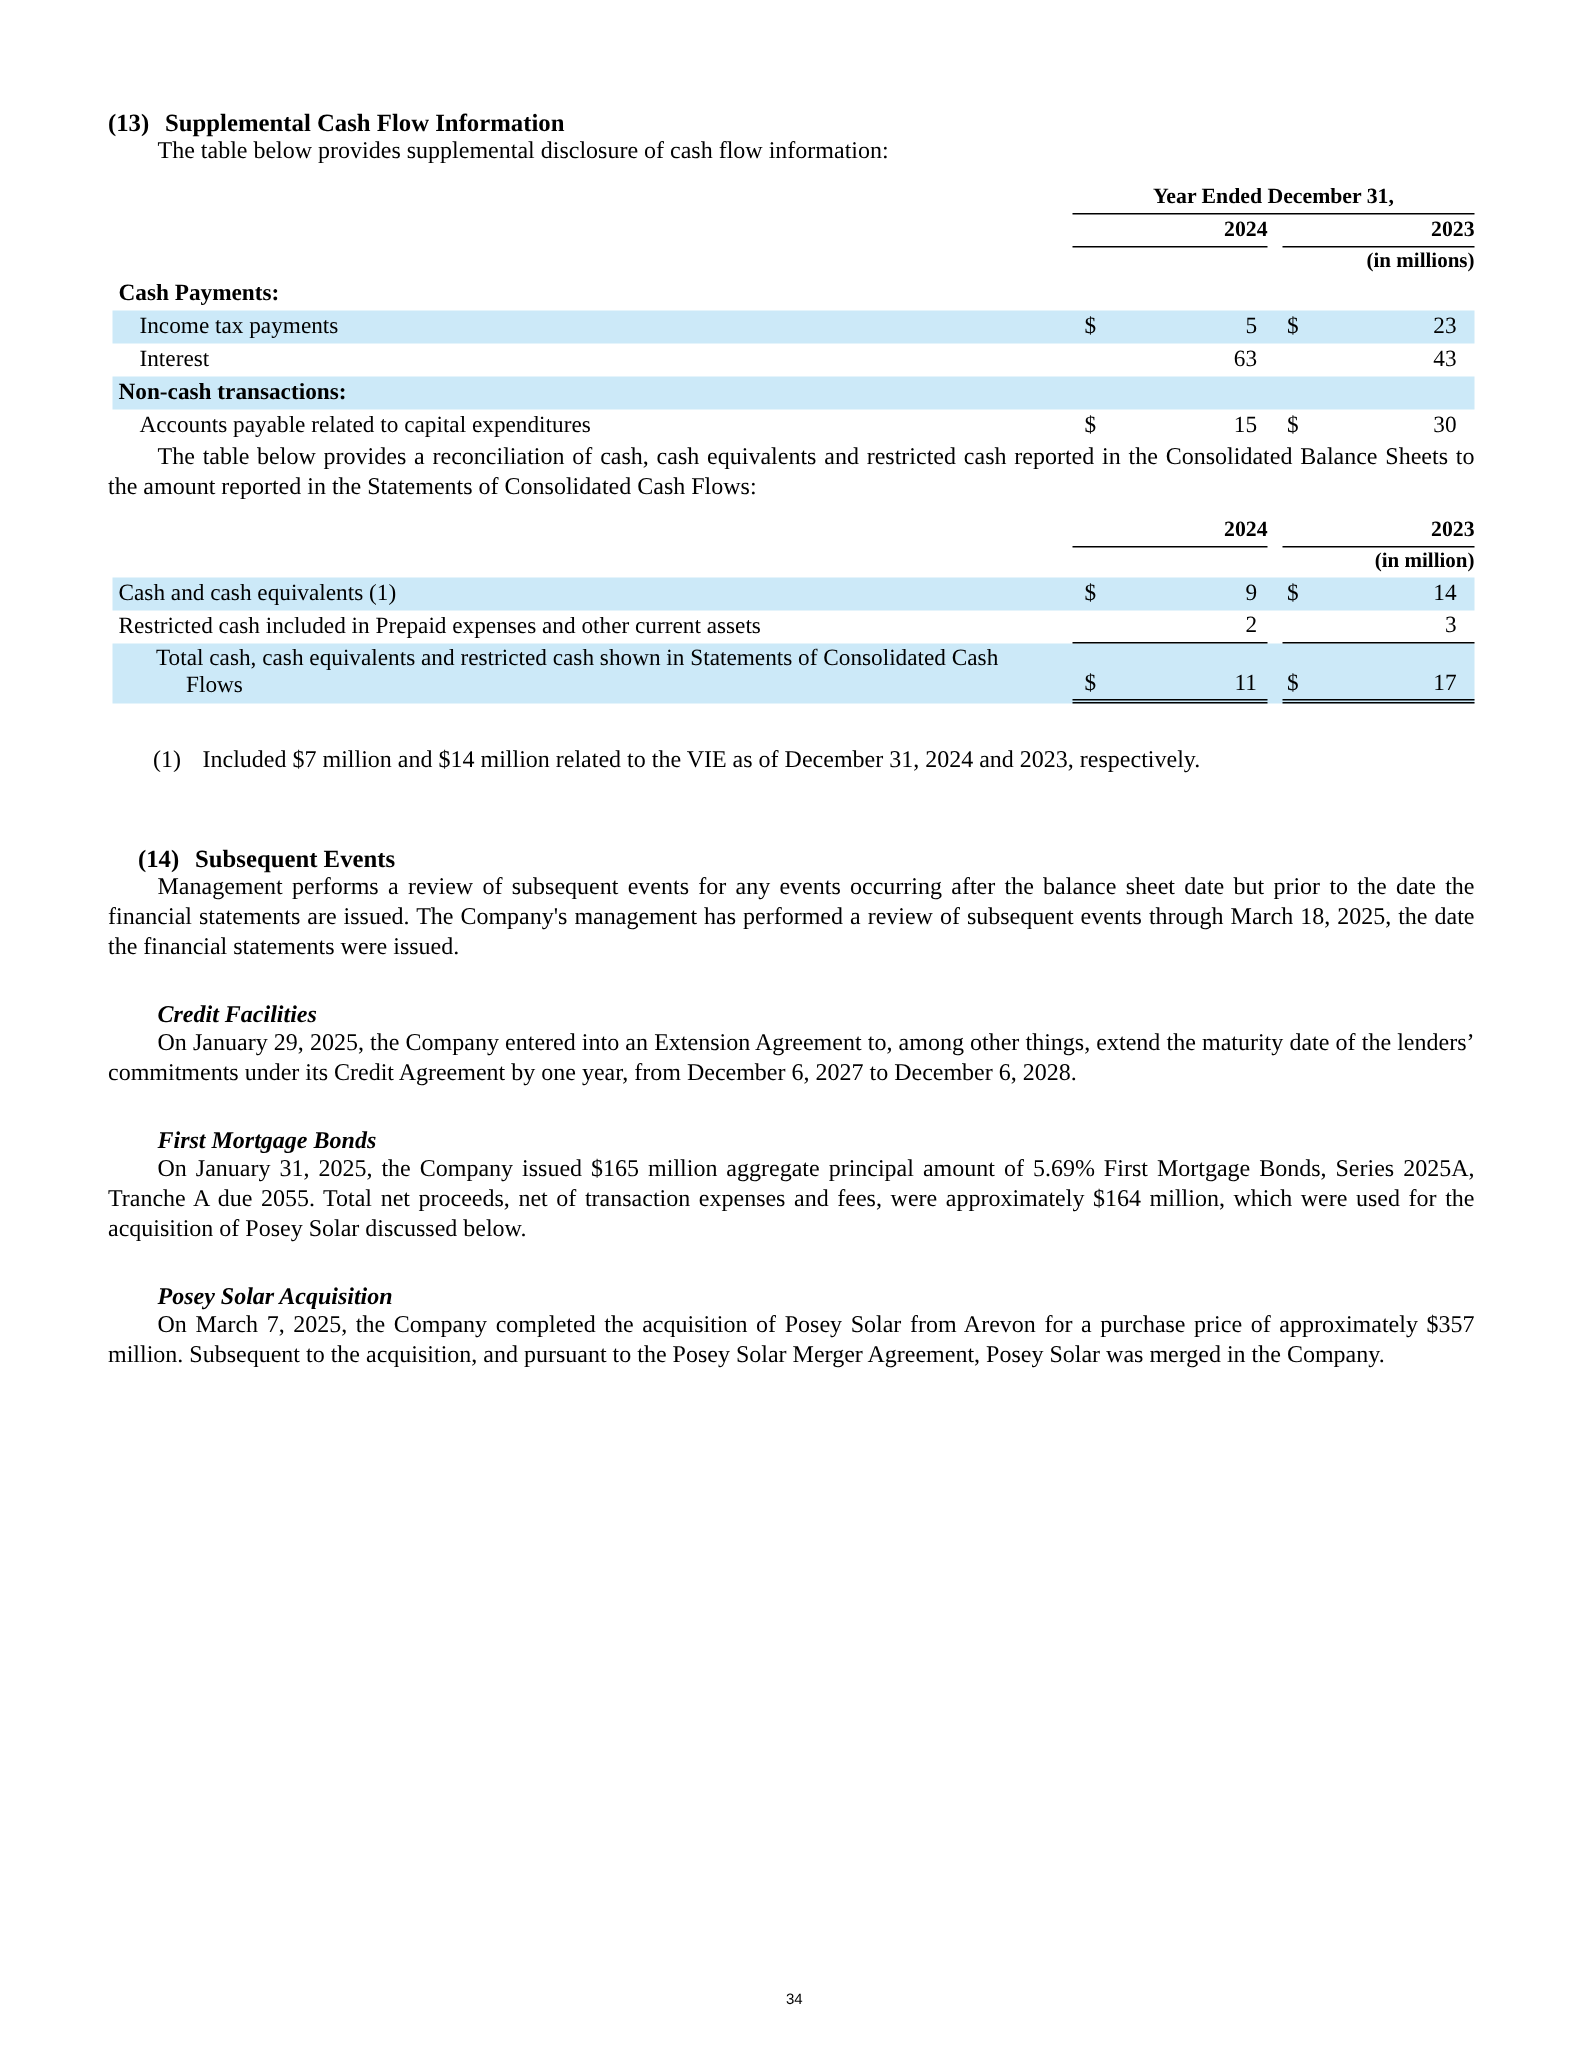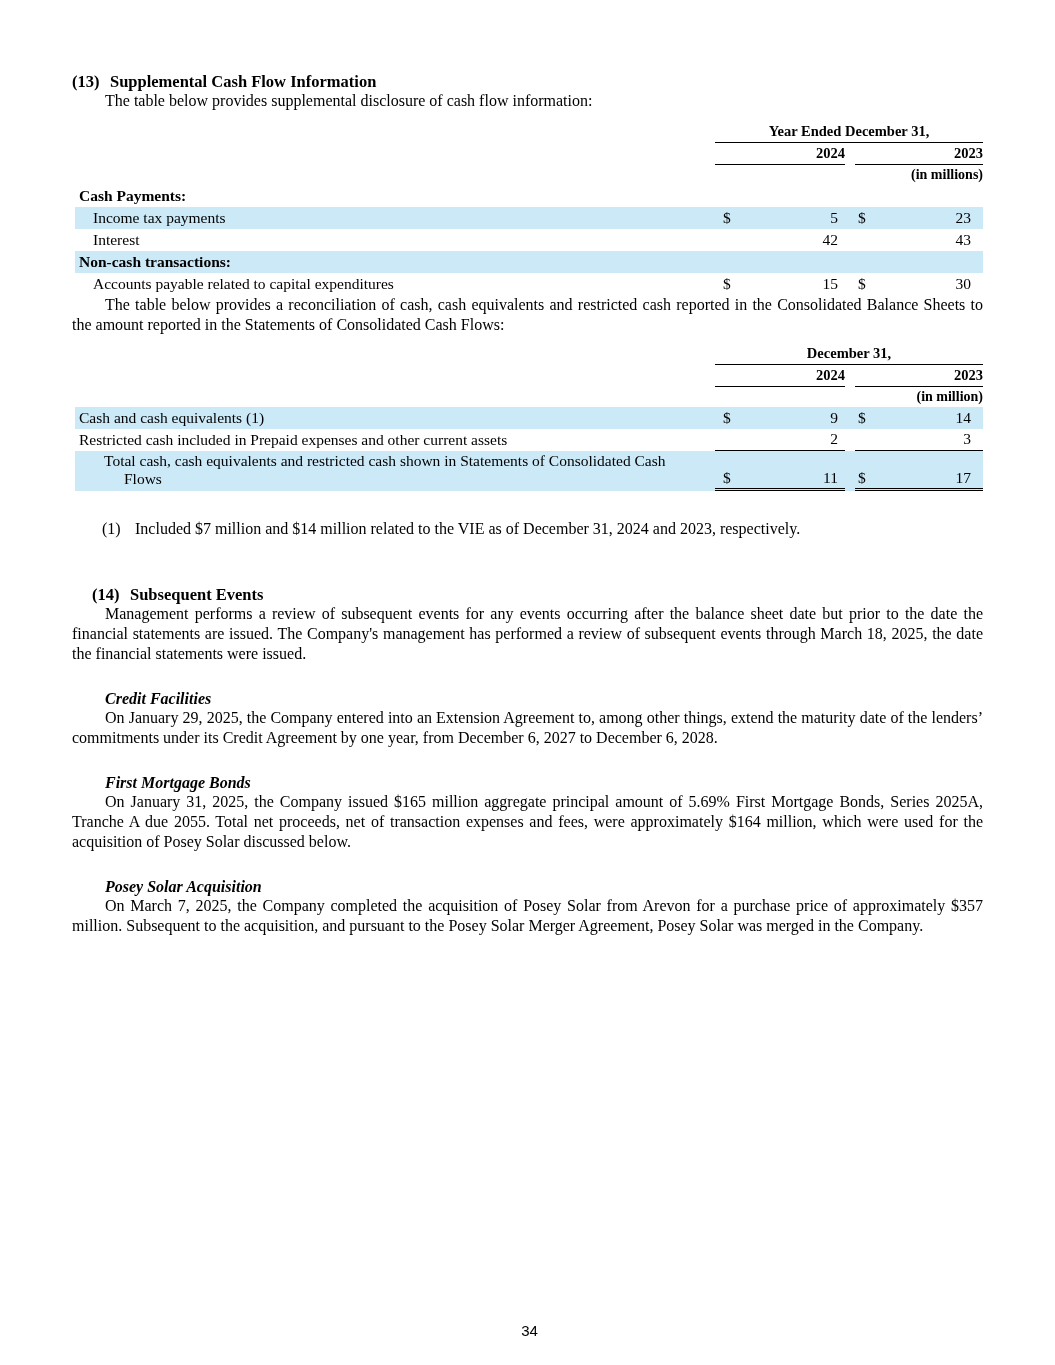--- a/index.html
+++ b/index.html
@@ -40,21 +40,21 @@
   .hl { background:#cce9f8;gap:44px; }
   .bold { font-weight:bold; }
   .row-2line { min-height:40px; }
   .total-inner { max-width:640px; padding:1px 0 2px 45px; text-indent:-20px; line-height:18px;font-family:Liberation Serif, serif; }
 
   .footnote { display:flex; margin:28px 0 0 30px; line-height:20px; }
   .fn-marker { width:33px; flex:none; }
   .fn-text { flex:1; }
 
   .page-number { position:absolute; left:4px; right:0; bottom:26px; text-align:center;
-                 font-family:"Liberation Sans", sans-serif; font-size:15px; }
+                 font-family:"Liberation Sans", sans-serif; font-size:10px; }
 </style>
 </head>
 <body>
 
 <div class="page">
 
   <div class="sec-head">
     <span class="sec-num">(13)</span>
     <span>Supplemental Cash Flow Information</span>
   </div>
@@ -103,21 +103,21 @@
             <span>$</span>
             <span>23</span>
           </div>
       </div>
     </div>
     <div class="trow data-row">
       <div class="tlabel ind">Interest</div>
       <div class="tnums">
         <div class="vcol c1">
             <span></span>
-            <span>42</span>
+            <span>63</span>
           </div>
         <div class="hgap"></div>
         <div class="vcol c2">
             <span></span>
             <span>43</span>
           </div>
       </div>
     </div>
     <div class="trow data-row hl">
       <div class="tlabel bold">Non-cash transactions:</div>
@@ -142,26 +142,20 @@
       </div>
     </div>
   </div>
 
   <p class="body p-recon">The table below provides a reconciliation of cash, cash equivalents and restricted cash reported in the Consolidated Balance Sheets to the amount reported in the Statements of Consolidated Cash Flows:</p>
 
   <div class="fin-table t2">
     <div class="trow">
       <div class="tlabel"></div>
       <div class="tnums">
-        <div class="span-head">December 31,</div>
-      </div>
-    </div>
-    <div class="trow">
-      <div class="tlabel"></div>
-      <div class="tnums">
         <div class="year hcol1">2024</div>
         <div class="hgap"></div>
         <div class="year hcol2">2023</div>
       </div>
     </div>
     <div class="trow units-row">
       <div class="tlabel"></div>
       <div class="tnums">
         <div class="units">(in million)</div>
       </div>

